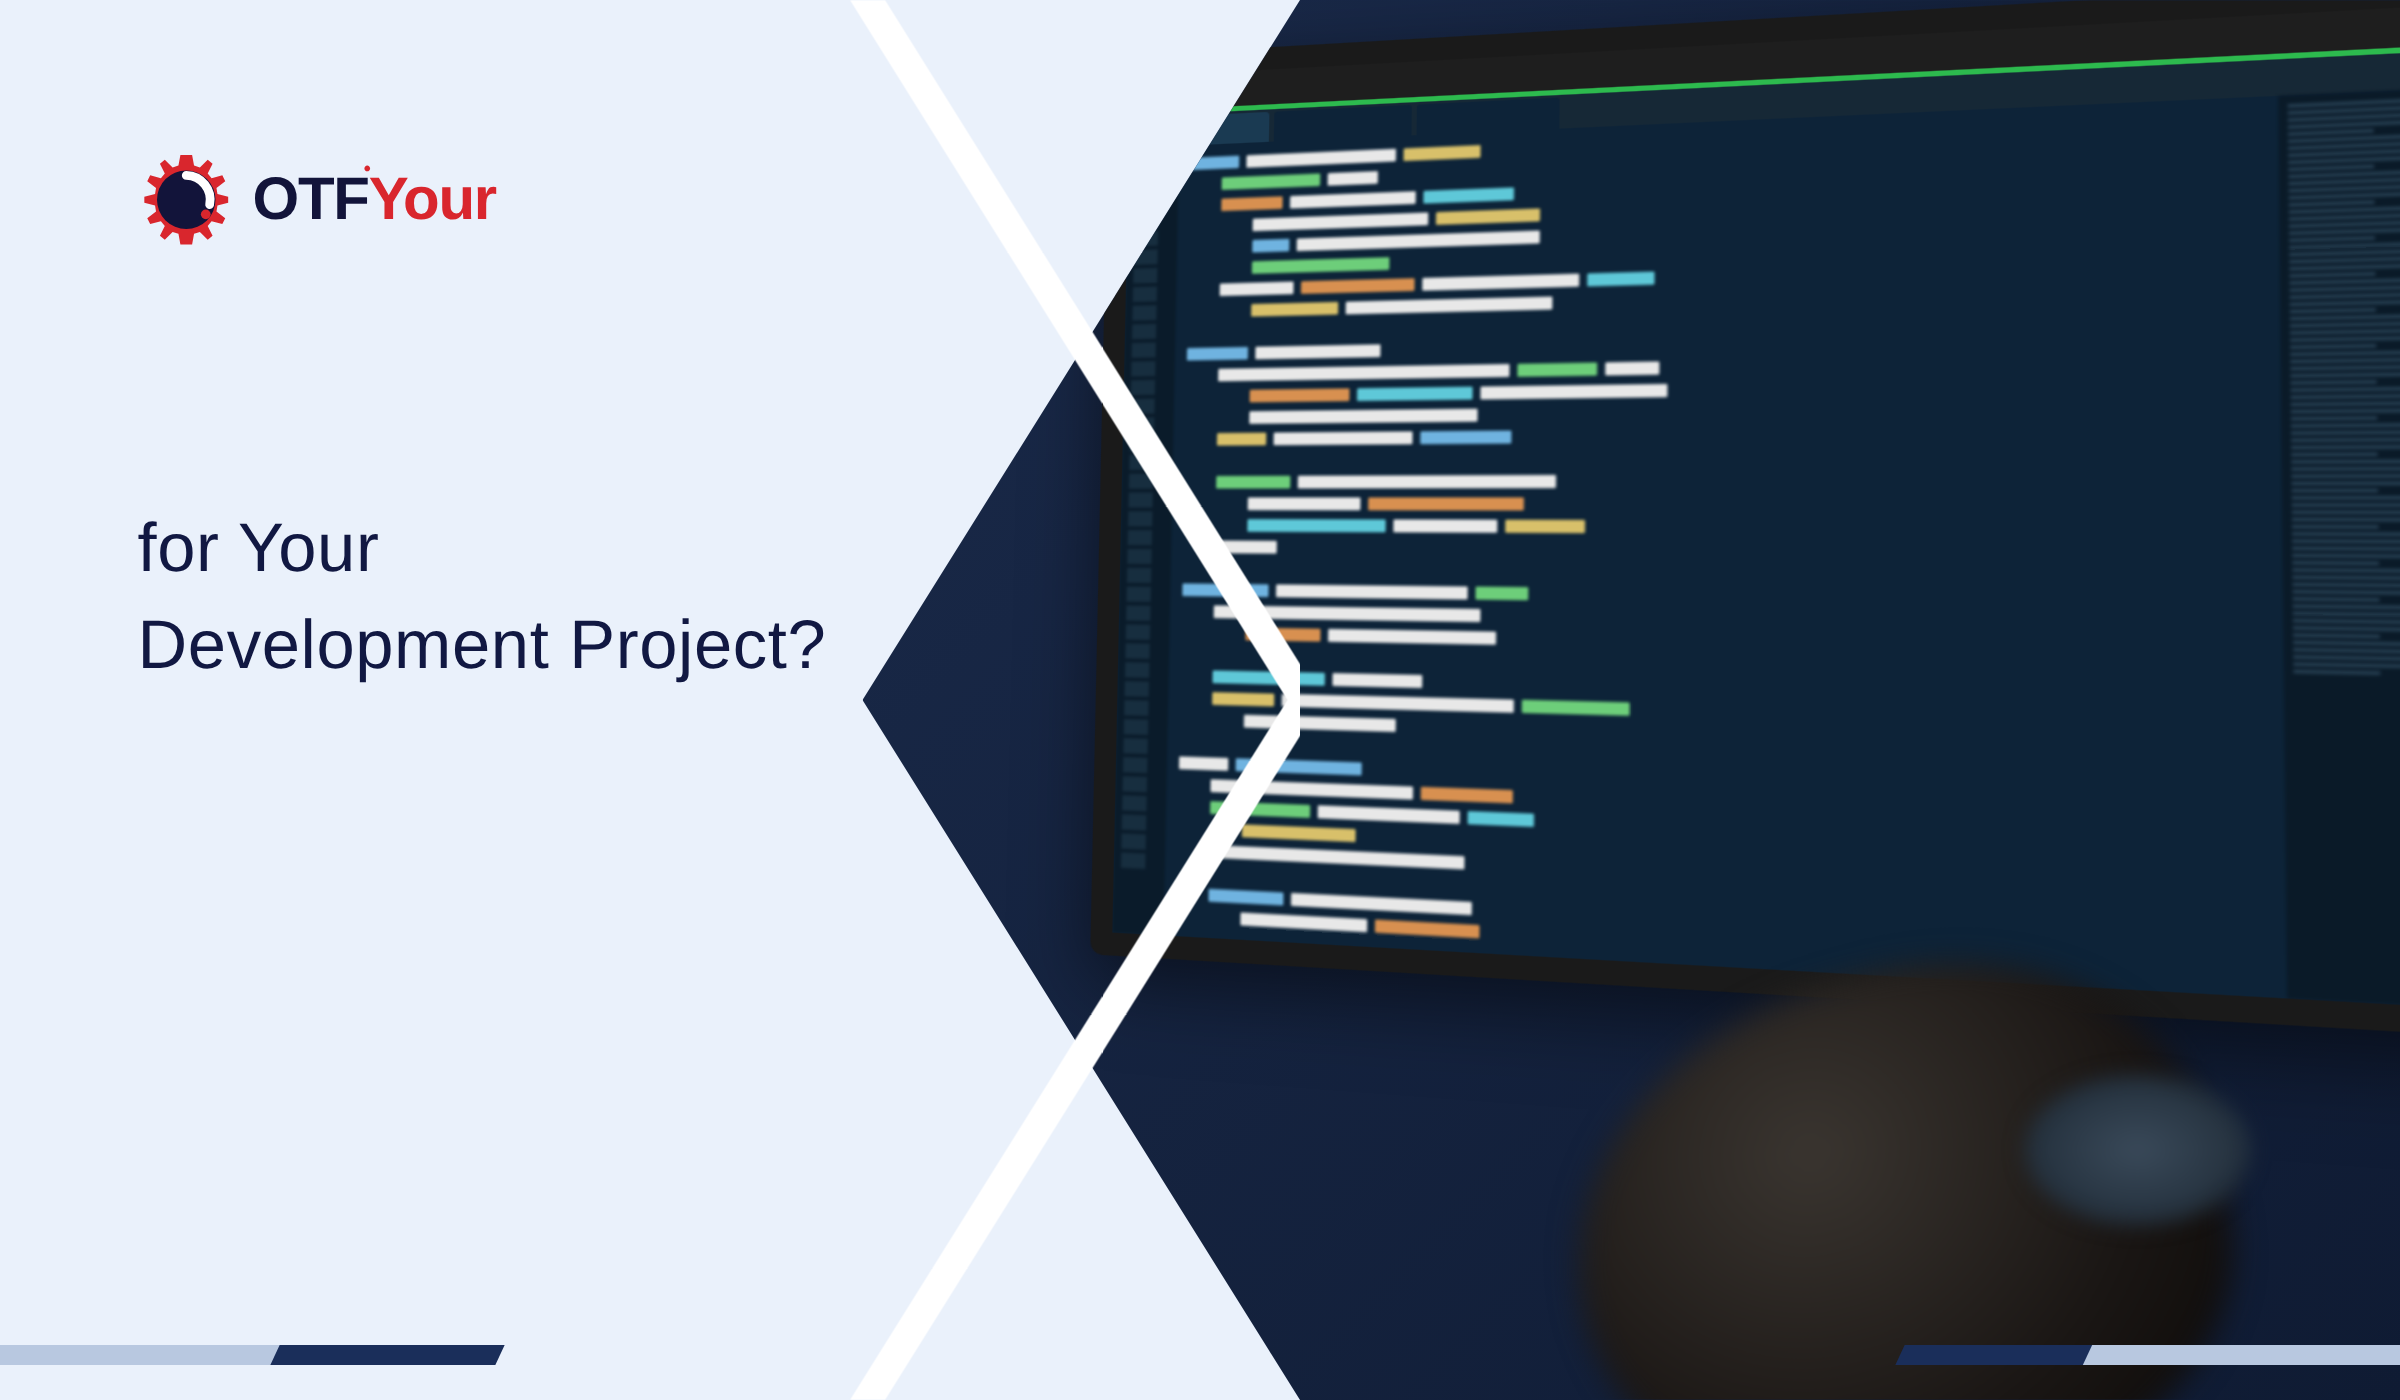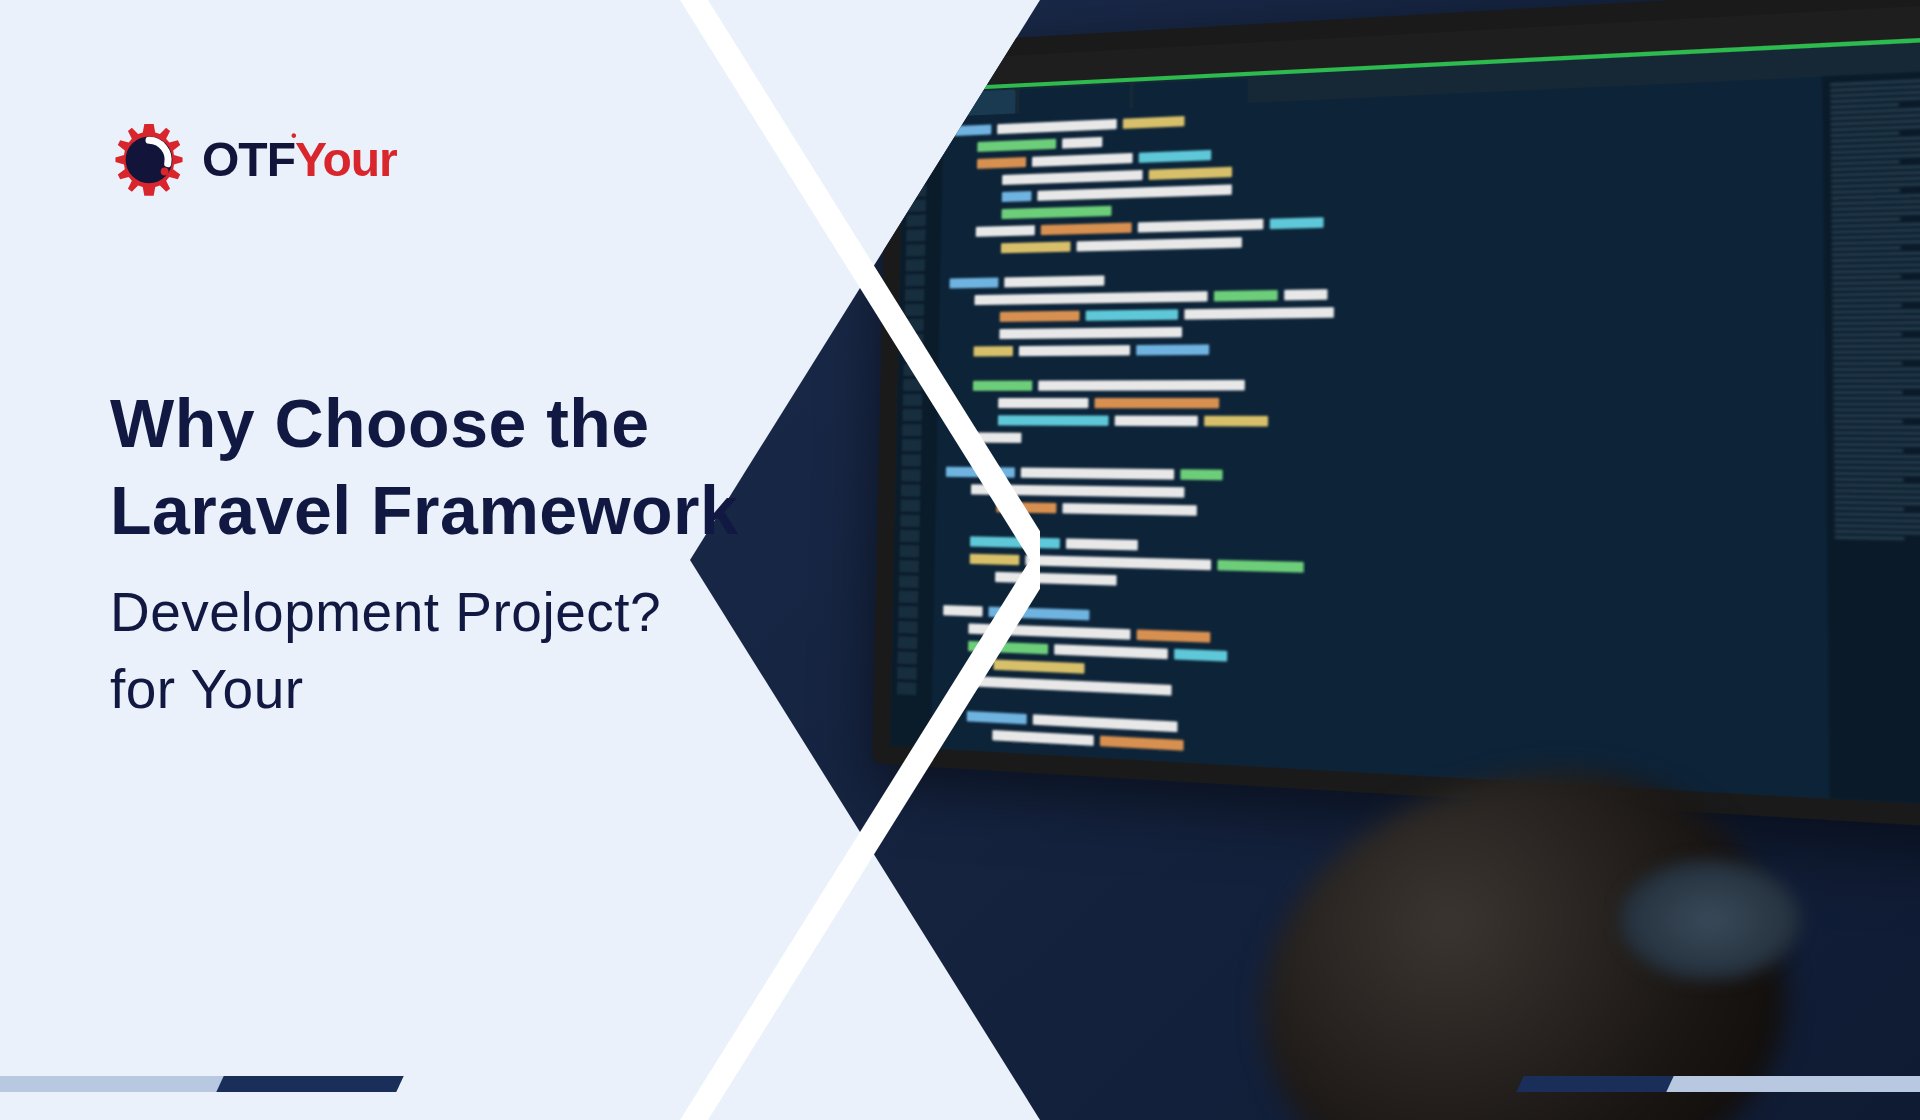--- a/index.html
+++ b/index.html
@@ -508,27 +508,23 @@
       <path d="M50 26 A25 25 0 0 1 74 56" stroke="#fff" stroke-width="9" fill="none" stroke-linecap="round"></path>
       <circle cx="70" cy="66" r="5" fill="#d9262d"></circle>
     </svg>
   </div>
   <div class="logo-text">
     <span>OTF</span><span class="red"><span style="position:absolute;top:-6px;left:-4px;font-size:16px;color:#d9262d">•</span><span>Your</span></span>
   </div>
 </div>
 
 <div class="headline">
-  <div class="bold-part">
-    <div>Why Choose the</div>
-    <div>Laravel Framework</div>
-  </div>
   <div class="light-part">
+    <div>for Your</div>
     <div>Development Project?</div>
-    <div>for Your</div>
   </div>
 </div>
 
 <div class="bottom-bar">
   <div class="bar-segment bar-light"></div>
   <div class="bar-segment bar-dark"></div>
   <div class="bar-segment bar-right-dark"></div>
   <div class="bar-segment bar-right-light"></div>
 </div>
 

